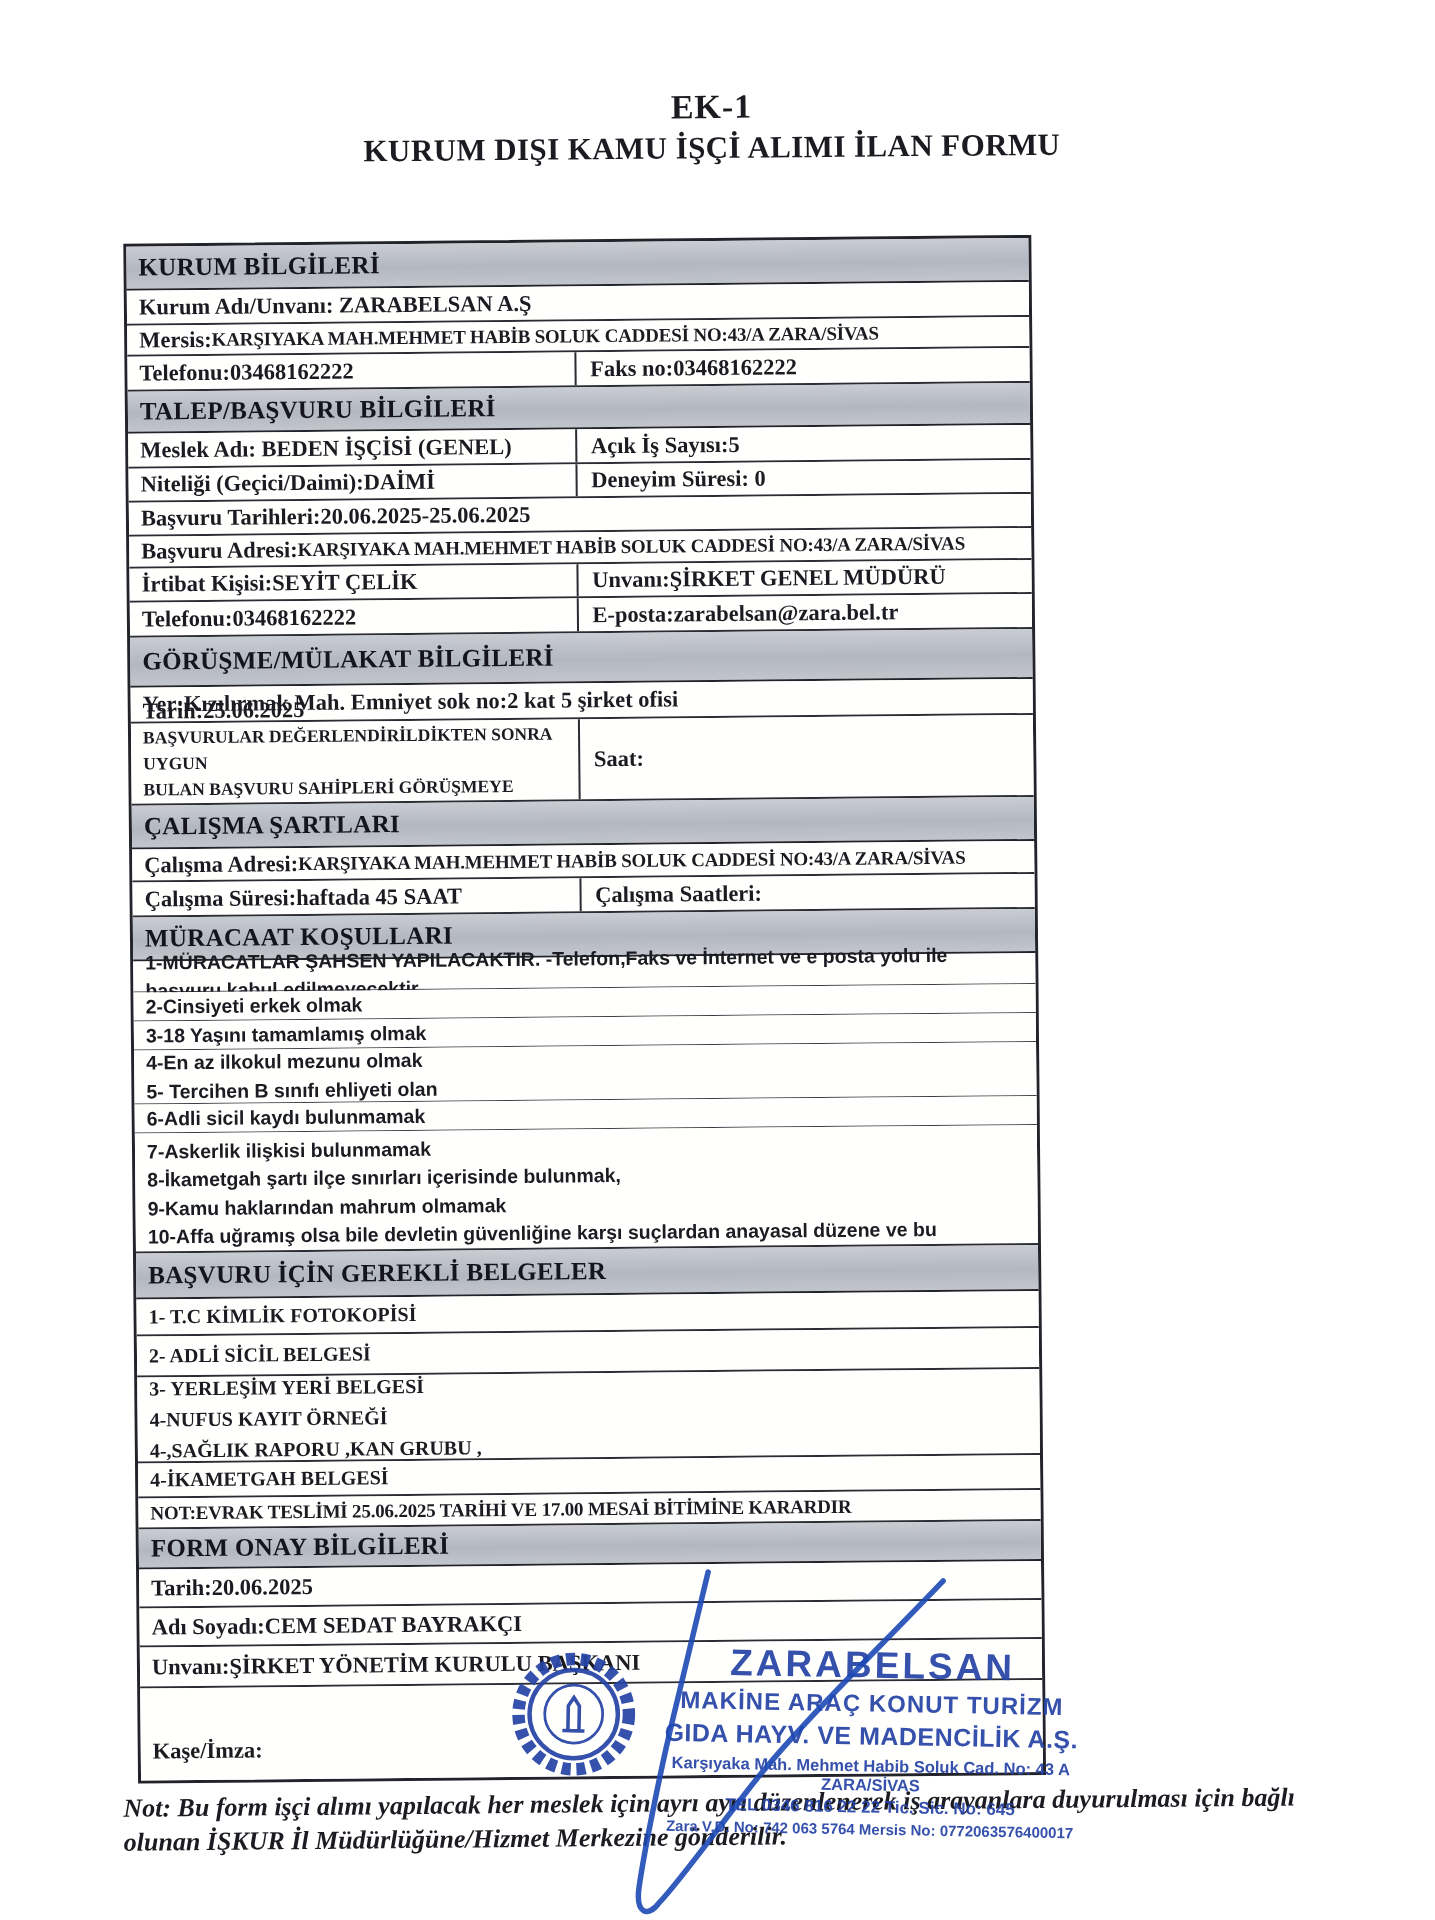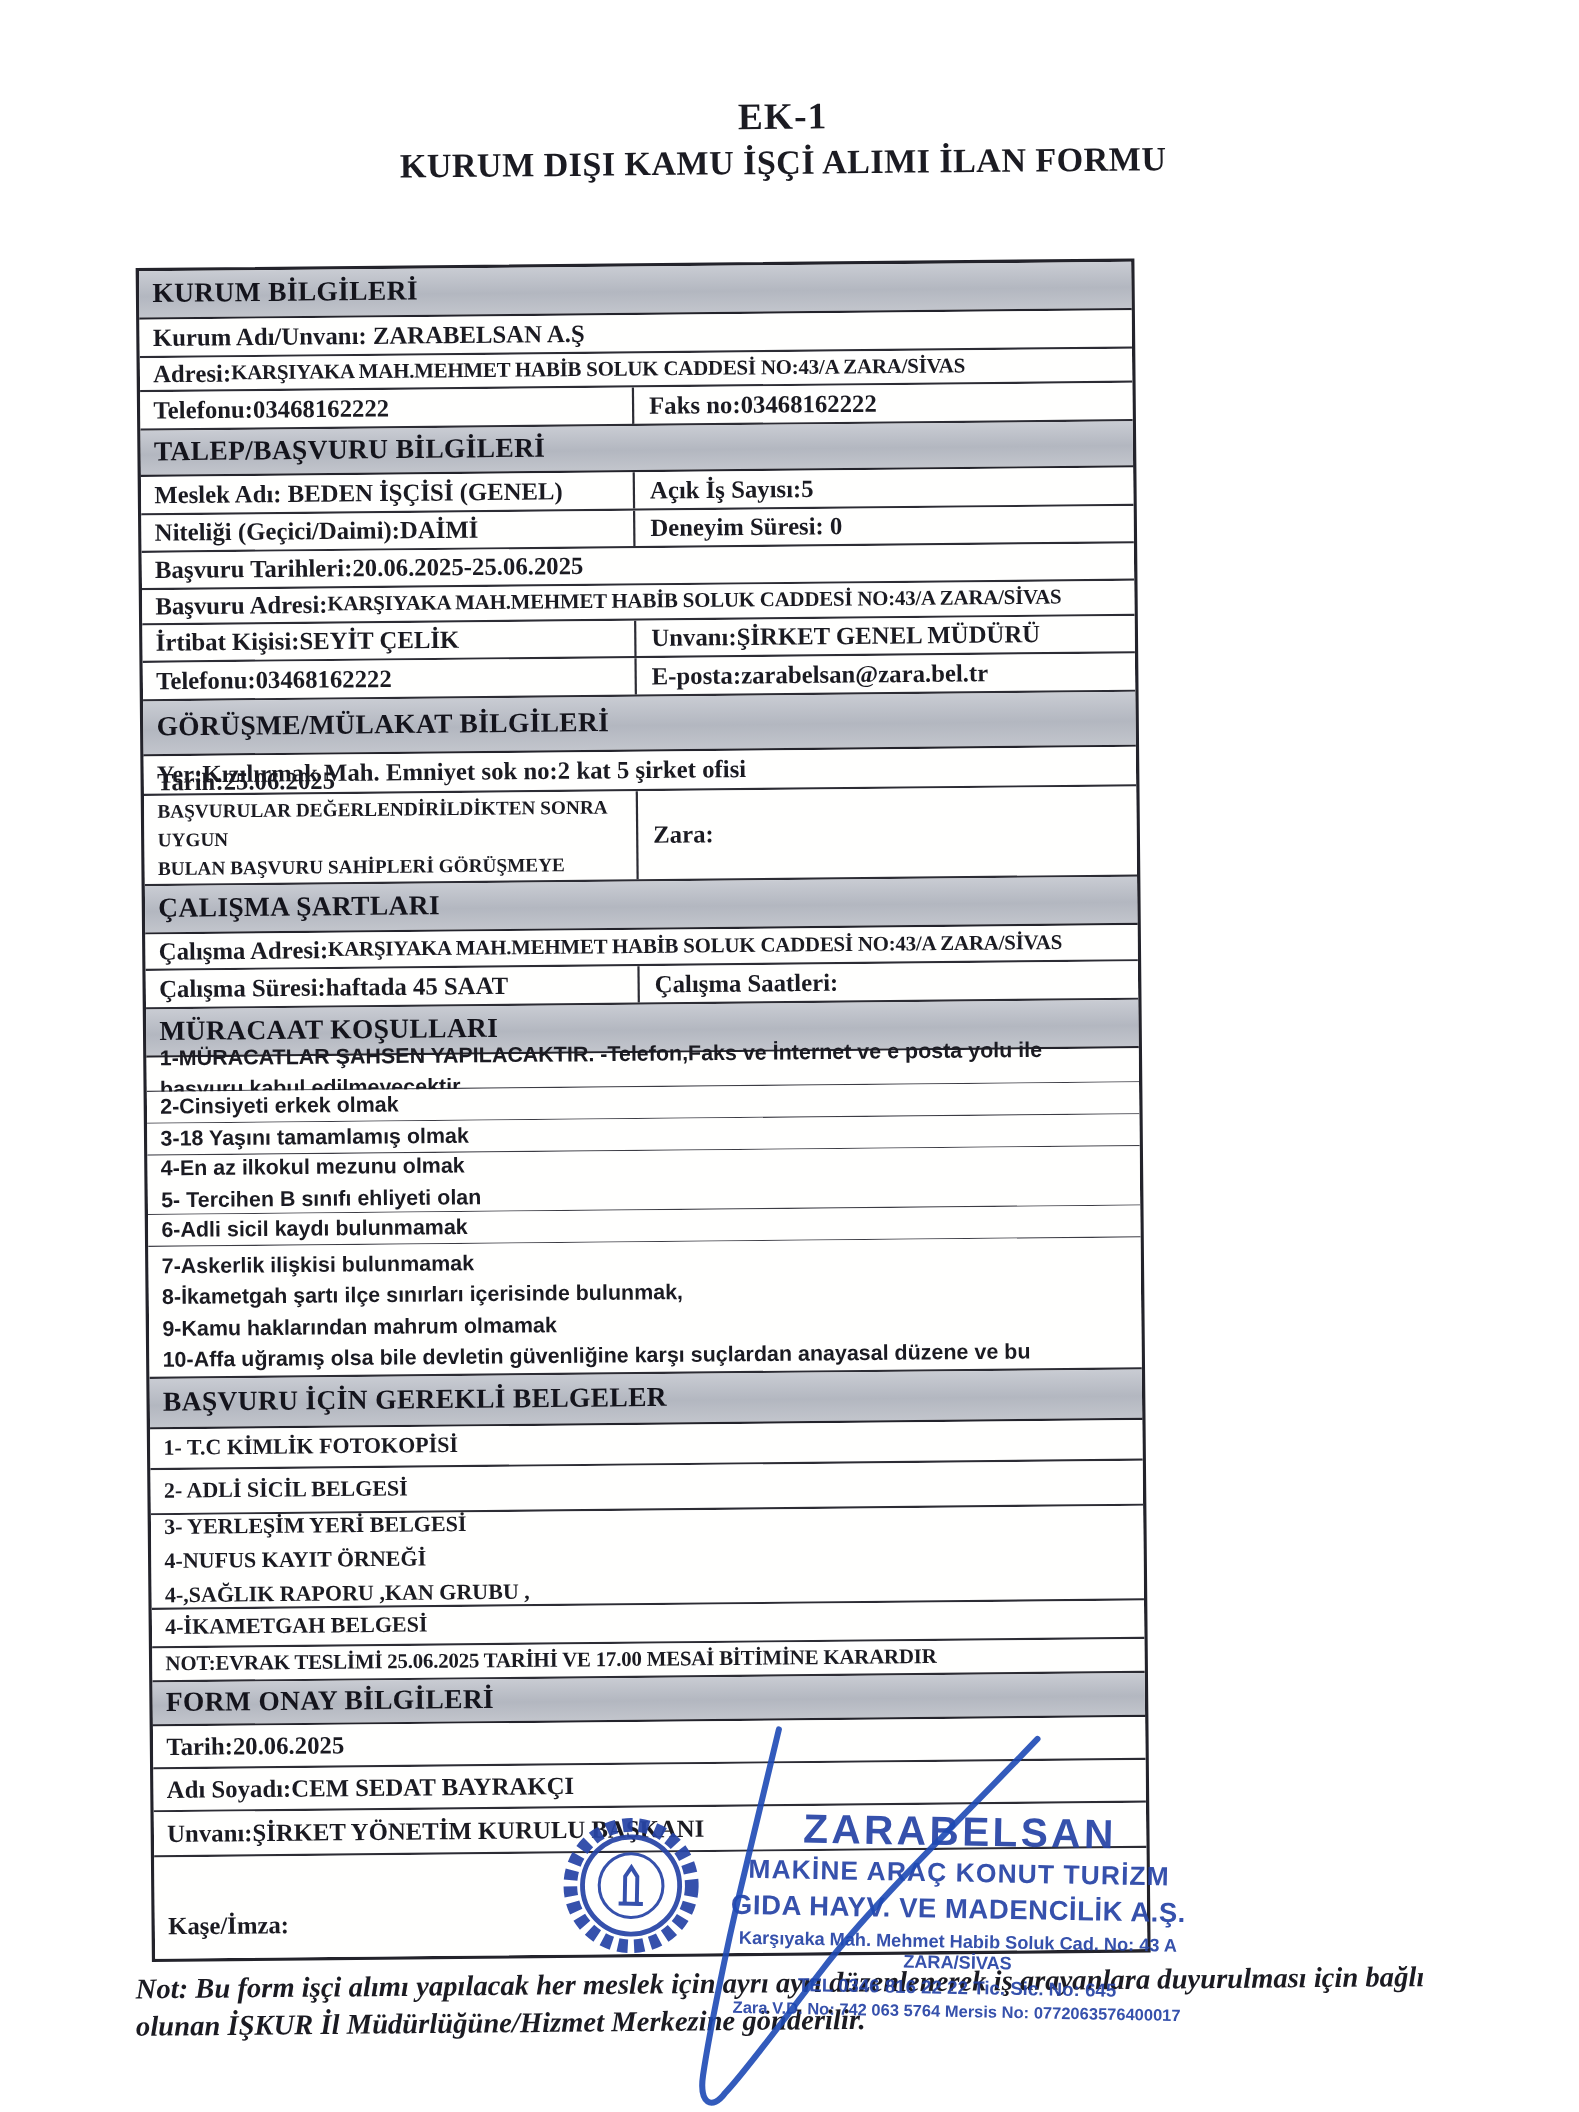--- a/index.html
+++ b/index.html
@@ -71,21 +71,21 @@
 
   <div class="form-table">
 
     <div class="row hdr" style="height:44px">
       <span>KURUM BİLGİLERİ</span>
     </div>
     <div class="row" style="height:35px">
       <span class="f22">Kurum Adı/Unvanı: ZARABELSAN A.Ş</span>
     </div>
     <div class="row" style="height:31px">
-      <span class="f22">Adresi:</span>
+      <span class="f22">Mersis:</span>
       <span class="f19c">KARŞIYAKA MAH.MEHMET HABİB SOLUK CADDESİ NO:43/A ZARA/SİVAS</span>
     </div>
     <div class="row split" style="height:35px">
       <div class="c1">
           <span class="f22">Telefonu:03468162222</span>
         </div>
       <div class="c2">
           <span class="f22">Faks no:03468162222</span>
         </div>
     </div>
@@ -139,21 +139,21 @@
     <div class="row" style="height:36px">
       <span class="f22">Yer:Kızılırmak Mah. Emniyet sok no:2 kat 5 şirket ofisi</span>
     </div>
     <div class="row split" style="height:82px">
       <div class="c1 stack">
         <div class="f22">Tarih:25.06.2025</div>
         <div class="f18">BAŞVURULAR DEĞERLENDİRİLDİKTEN SONRA UYGUN</div>
         <div class="f18">BULAN BAŞVURU SAHİPLERİ GÖRÜŞMEYE ÇAĞRILACAKTIR,</div>
       </div>
       <div class="c2">
-          <span class="f22">Zara:</span>
+          <span class="f22">Saat:</span>
         </div>
     </div>
 
     <div class="row hdr" style="height:44px">
       <span>ÇALIŞMA ŞARTLARI</span>
     </div>
     <div class="row" style="height:33px">
       <span class="f22">Çalışma Adresi: </span>
       <span class="f19c">KARŞIYAKA MAH.MEHMET HABİB SOLUK CADDESİ NO:43/A ZARA/SİVAS</span>
     </div>

